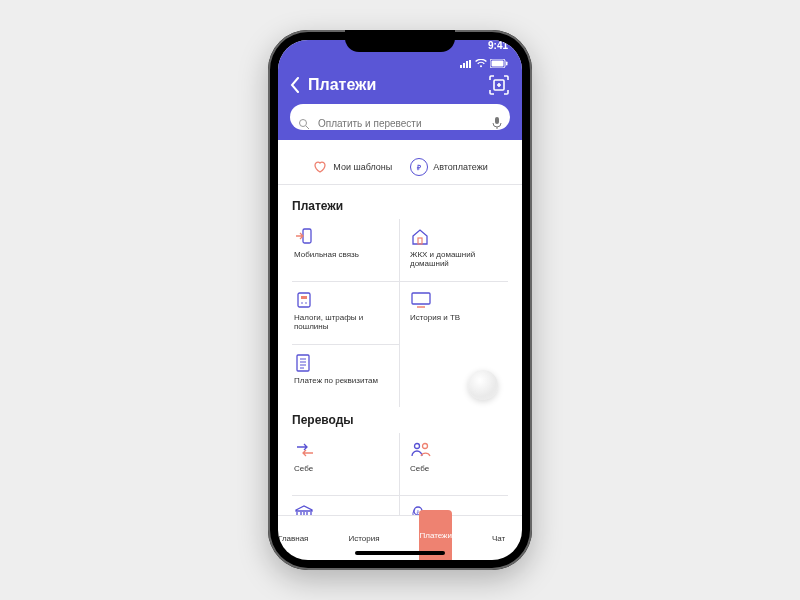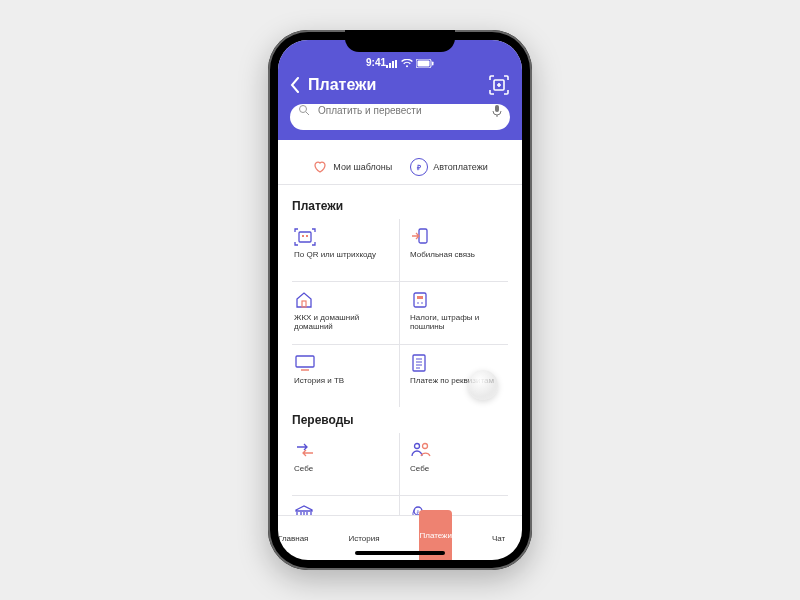--- a/index.html
+++ b/index.html
@@ -32,41 +32,41 @@
     background:#fff;border-radius:30px;overflow:hidden;position:relative;
     display:flex;flex-direction:column;
   }
   .notch{
     position:absolute;top:0;left:50%;transform:translateX(-50%);
     width:110px;height:22px;background:#000;border-radius:0 0 14px 14px;z-index:50;
   }
   
   .status{
     height:28px;background:var(--accent);display:flex;align-items:flex-end;
-    justify-content:center;padding:0 14px 2px;color:#fff;font-size:10px;font-weight:600;
+    justify-content:space-between;padding:0 14px 2px;color:#fff;font-size:10px;font-weight:600;flex-direction:column;
   }
   .status .right{display:flex;gap:3px;align-items:center;}
   .sig,.wifi,.batt{display:inline-block;}
   .sig{width:12px;height:8px;background:
     linear-gradient(#fff,#fff) 0 100%/2px 3px no-repeat,
     linear-gradient(#fff,#fff) 3px 100%/2px 5px no-repeat,
     linear-gradient(#fff,#fff) 6px 100%/2px 7px no-repeat,
     linear-gradient(#fff,#fff) 9px 100%/2px 8px no-repeat;}
   .wifi svg,.batt svg{display:block;}
   
   .header{
     background:var(--accent);color:#fff;padding:4px 12px 10px;
   }
   .hrow{display:flex;align-items:center;gap:8px;}
   .back svg{display:block;}
   .title{flex:1;font-size:16px;font-weight:600;}
   .scanbtn{width:22px;height:22px;}
   .search{
     margin-top:8px;background:#fff;border-radius:16px;height:26px;
-    display:flex;align-items:flex-start;padding:0 8px;gap:6px;
+    display:flex;align-items:flex-end;padding:0 8px;gap:6px;
   }
   .search input{
     flex:1;border:none;outline:none;font-size:10px;color:#333;background:transparent;
   }
   .search .sicon svg,.search .micon svg{display:block;}
   
   .quick{
     display:flex;justify-content:center;gap:18px;padding:18px 0 8px;border-bottom:1px solid var(--divider);
   }
   .qitem{display:flex;align-items:center;gap:5px;font-size:9px;color:#333;}
@@ -178,33 +178,20 @@
         </span>
         <span>Автоплатежи</span>
       </div>
     </div>
 
     <div class="content">
       <div class="sect">Платежи</div>
       <div class="grid">
         <div class="cell">
           <div class="cicon">
-            <svg width="22" height="20" viewBox="0 0 22 20">
-                <g stroke="#5751d4" stroke-width="1.3" fill="none">
-                  <path d="M1 5V2h3M21 5V2h-3M1 15v3h3M21 15v3h-3"></path>
-                  <rect x="5" y="5" width="12" height="10" rx="1"></rect>
-                  <rect x="8" y="8" width="2" height="2" fill="#ee8271" stroke="none"></rect>
-                  <rect x="12" y="8" width="2" height="2" fill="#ee8271" stroke="none"></rect>
-                </g>
-              </svg>
-          </div>
-          <div class="clabel">По QR или штрихкоду</div>
-        </div>
-        <div class="cell">
-          <div class="cicon">
             <svg width="20" height="20" viewBox="0 0 20 20">
                 <rect x="9" y="2" width="8" height="14" rx="1.5" fill="none" stroke="#5751d4" stroke-width="1.3"></rect>
                 <path d="M2 9h6M6 6l3 3-3 3" stroke="#ee8271" stroke-width="1.3" fill="none"></path>
               </svg>
           </div>
           <div class="clabel">Мобильная связь</div>
         </div>
         <div class="cell">
           <div class="cicon">
             <svg width="20" height="20" viewBox="0 0 20 20">

